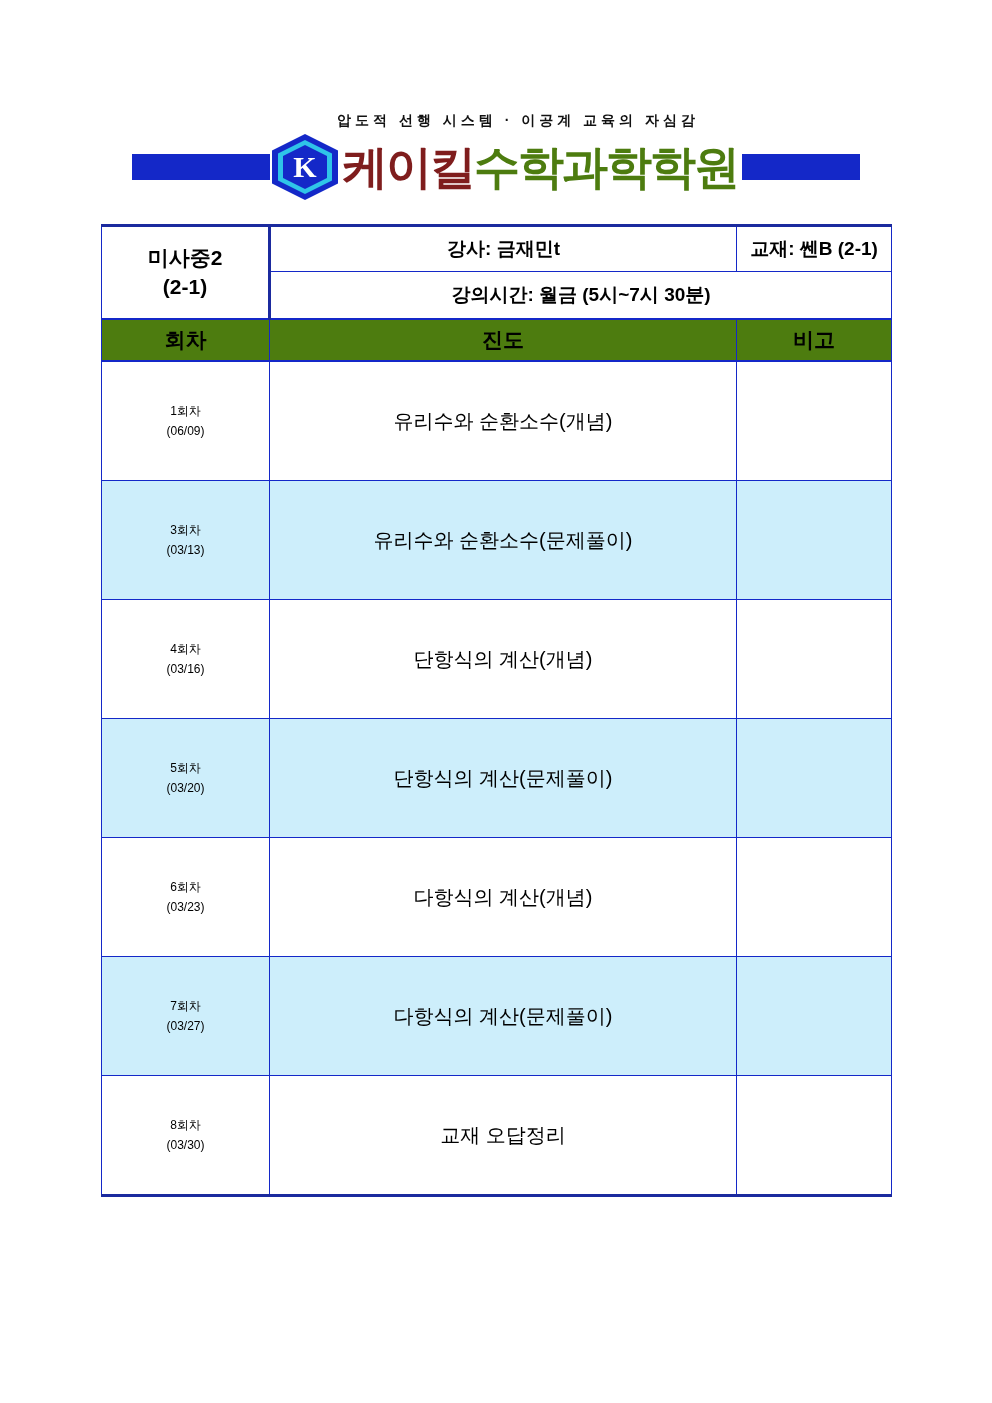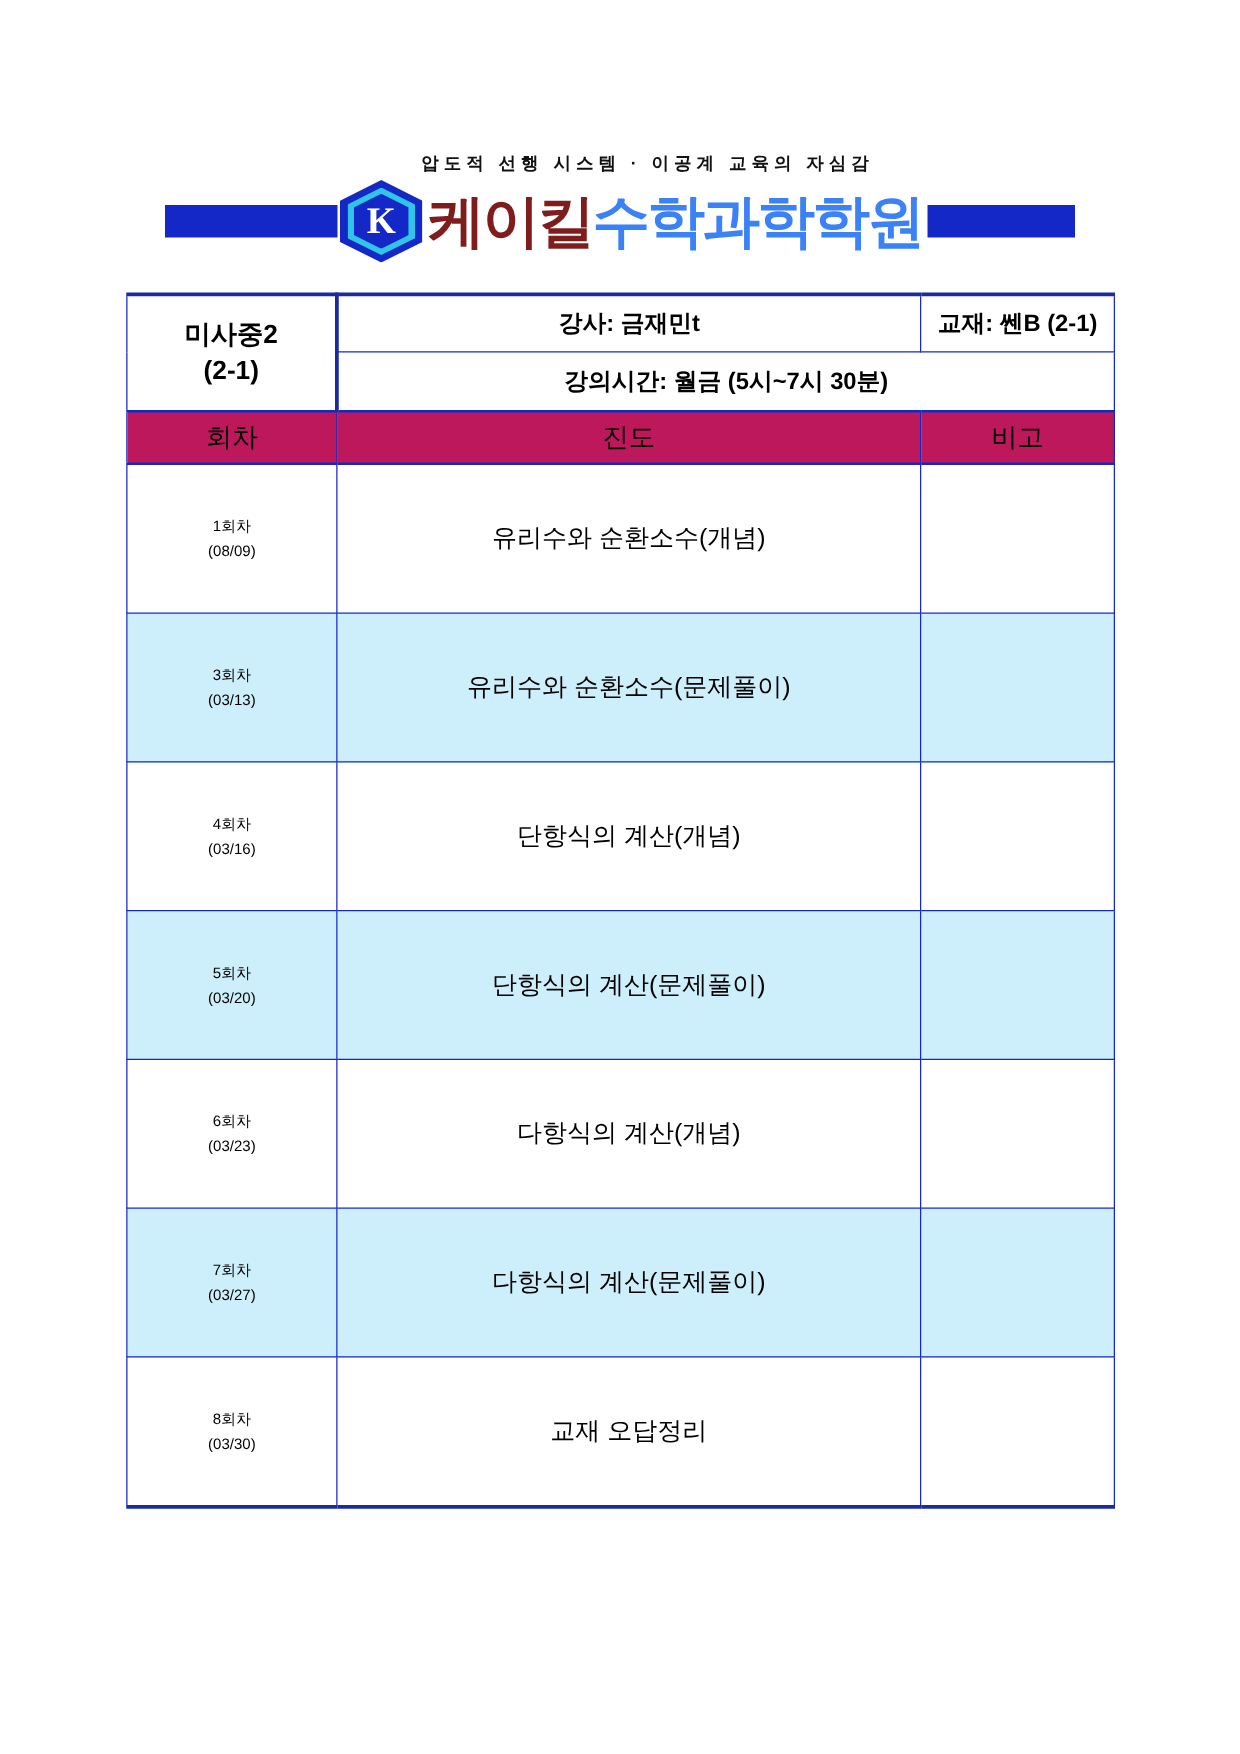--- a/index.html
+++ b/index.html
@@ -14,21 +14,21 @@
     font-family: "Liberation Sans", "DejaVu Sans", sans-serif;
     color: #000000;
     position: relative;
     overflow: hidden;
   }
 
   .page {
     width: 992px;
     height: 1247px;
     box-sizing: border-box;
-    padding: 14px;
+    padding: 4px;
     position: relative;
   }
 
   
   .header {
     padding-top: 108px;
     display: flex;
     flex-direction: column;
     align-items: center;
   }
@@ -94,21 +94,21 @@
     font-size: 46px;
     font-weight: 700;
     color: #7f1d1d;
     letter-spacing: -2px;
     line-height: 1;
     font-family: "Liberation Sans", sans-serif;
   }
   .brand-b {
     font-size: 46px;
     font-weight: 700;
-    color: #3b82f6;
+    color: #4d7c0f;
     letter-spacing: -2px;
     line-height: 1;
     font-family: "Liberation Sans", sans-serif;
   }
 
   
   .table-area {
     margin: 26px auto 0 auto;
     width: 790px;
   }
@@ -140,23 +140,23 @@
     font-weight: 700;
     height: 42px;
   }
   .info-cell-wide {
     font-size: 19px;
     font-weight: 700;
     height: 44px;
   }
 
   .hdr {
-    background: #be185d;
+    background: #4d7c0f;
     font-size: 21px;
-    font-weight: 400;
+    font-weight: 700;
     height: 38px;
     border-top: 2px solid #1428c8 !important;
     border-bottom: 2px solid #1428c8 !important;
   }
 
   .row-cell {
     height: 116px;
     font-size: 12px;
     line-height: 1.7;
   }
@@ -207,21 +207,21 @@
 
         <tr>
           <td class="hdr">회차</td>
           <td class="hdr">진도</td>
           <td class="hdr">비고</td>
         </tr>
 
         <tr>
           <td class="row-cell">
             <div>1회차</div>
-            <div>(08/09)</div>
+            <div>(06/09)</div>
           </td>
           <td class="row-cell row-prog">유리수와 순환소수(개념)</td>
           <td class="row-cell"></td>
         </tr>
 
         <tr>
           <td class="row-cell alt">
             <div>3회차</div>
             <div>(03/13)</div>
           </td>

